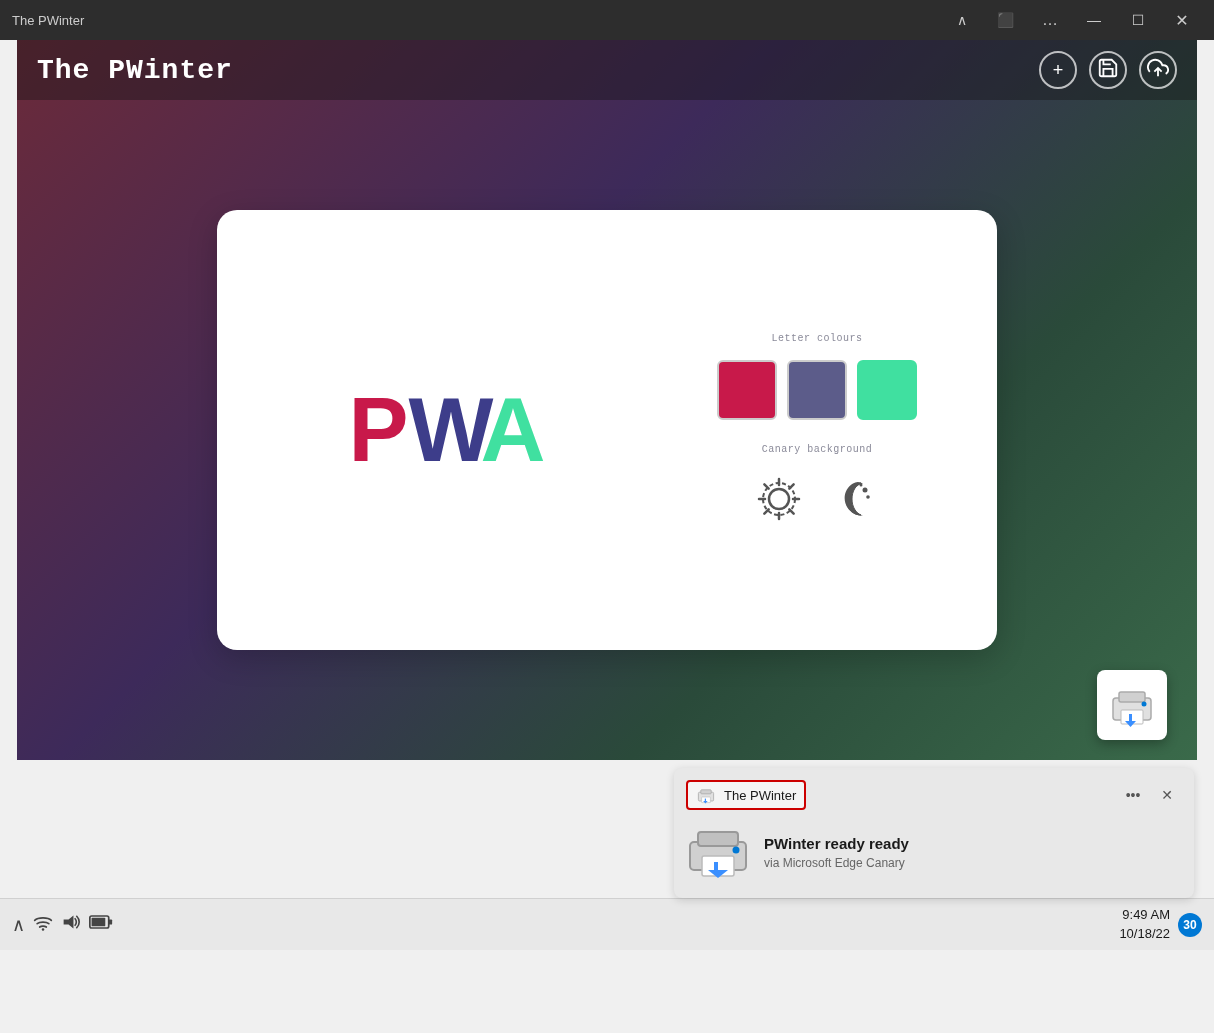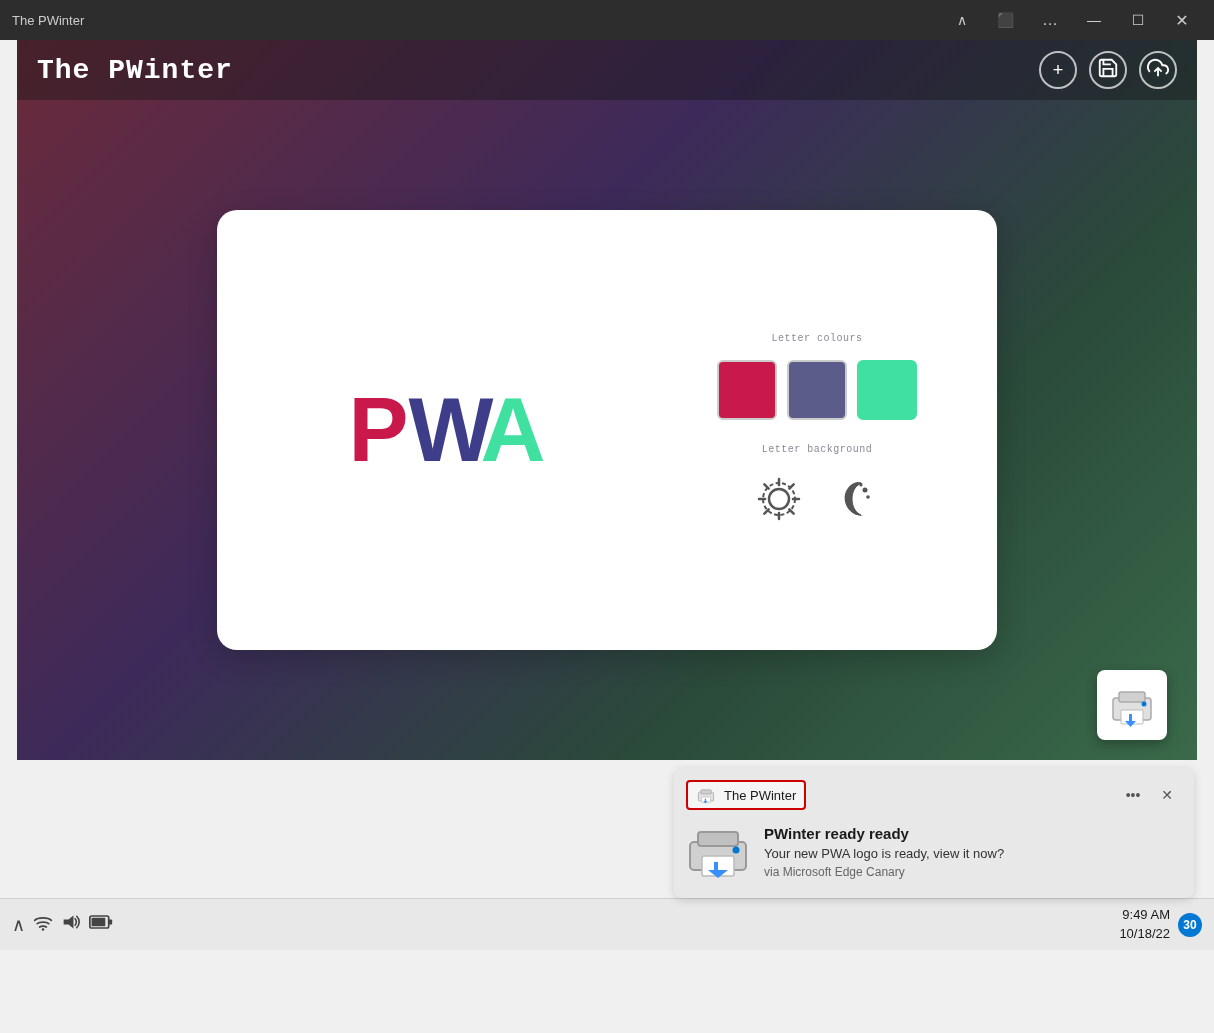--- a/index.html
+++ b/index.html
@@ -399,21 +399,21 @@
         </div>
       </div>
 
       <div class="controls-area">
         <div class="section-label">Letter colours</div>
         <div class="color-swatches">
           <button class="color-swatch swatch-red"></button>
           <button class="color-swatch swatch-purple"></button>
           <button class="color-swatch swatch-green"></button>
         </div>
-        <div class="section-label" style="margin-top:8px;">Letter background</div>
+        <div class="section-label" style="margin-top:8px;">Canary background</div>
         <div class="bg-controls">
           <button class="bg-btn">
             <svg class="sun-icon-svg" viewBox="0 0 48 48" fill="none">
               <circle cx="24" cy="24" r="10" stroke="#555" stroke-width="2.5" fill="none"></circle>
               <line x1="24" y1="4" x2="24" y2="10" stroke="#555" stroke-width="2.5" stroke-linecap="round"></line>
               <line x1="24" y1="38" x2="24" y2="44" stroke="#555" stroke-width="2.5" stroke-linecap="round"></line>
               <line x1="4" y1="24" x2="10" y2="24" stroke="#555" stroke-width="2.5" stroke-linecap="round"></line>
               <line x1="38" y1="24" x2="44" y2="24" stroke="#555" stroke-width="2.5" stroke-linecap="round"></line>
               <line x1="9.37" y1="9.37" x2="13.66" y2="13.66" stroke="#555" stroke-width="2.5" stroke-linecap="round"></line>
               <line x1="34.34" y1="34.34" x2="38.63" y2="38.63" stroke="#555" stroke-width="2.5" stroke-linecap="round"></line>
@@ -490,21 +490,20 @@
         <rect x="12" y="12" width="40" height="14" rx="3" fill="#c0c0c0" stroke="#999" stroke-width="2"></rect>
         <rect x="16" y="36" width="32" height="20" rx="2" fill="#fff" stroke="#bbb" stroke-width="1.5"></rect>
         <circle cx="50" cy="30" r="3.5" fill="#0078d4"></circle>
         <g transform="translate(22,42)">
           <rect x="6" y="0" width="4" height="8" fill="#3a8fff"></rect>
           <polygon points="0,8 10,16 20,8" fill="#3a8fff"></polygon>
         </g>
       </svg>
       <div class="toast-text">
         <div class="toast-notification-title">PWinter ready ready</div>
-        <div class="toast-notification-body">Your new PWA logo is ready, view it now?</div>
         <div class="toast-notification-via">via Microsoft Edge Canary</div>
       </div>
     </div>
   </div>
 </div>
 
 <div class="taskbar">
   <div class="taskbar-left">
     <span class="taskbar-icon">∧</span>
     <span class="taskbar-icon">

